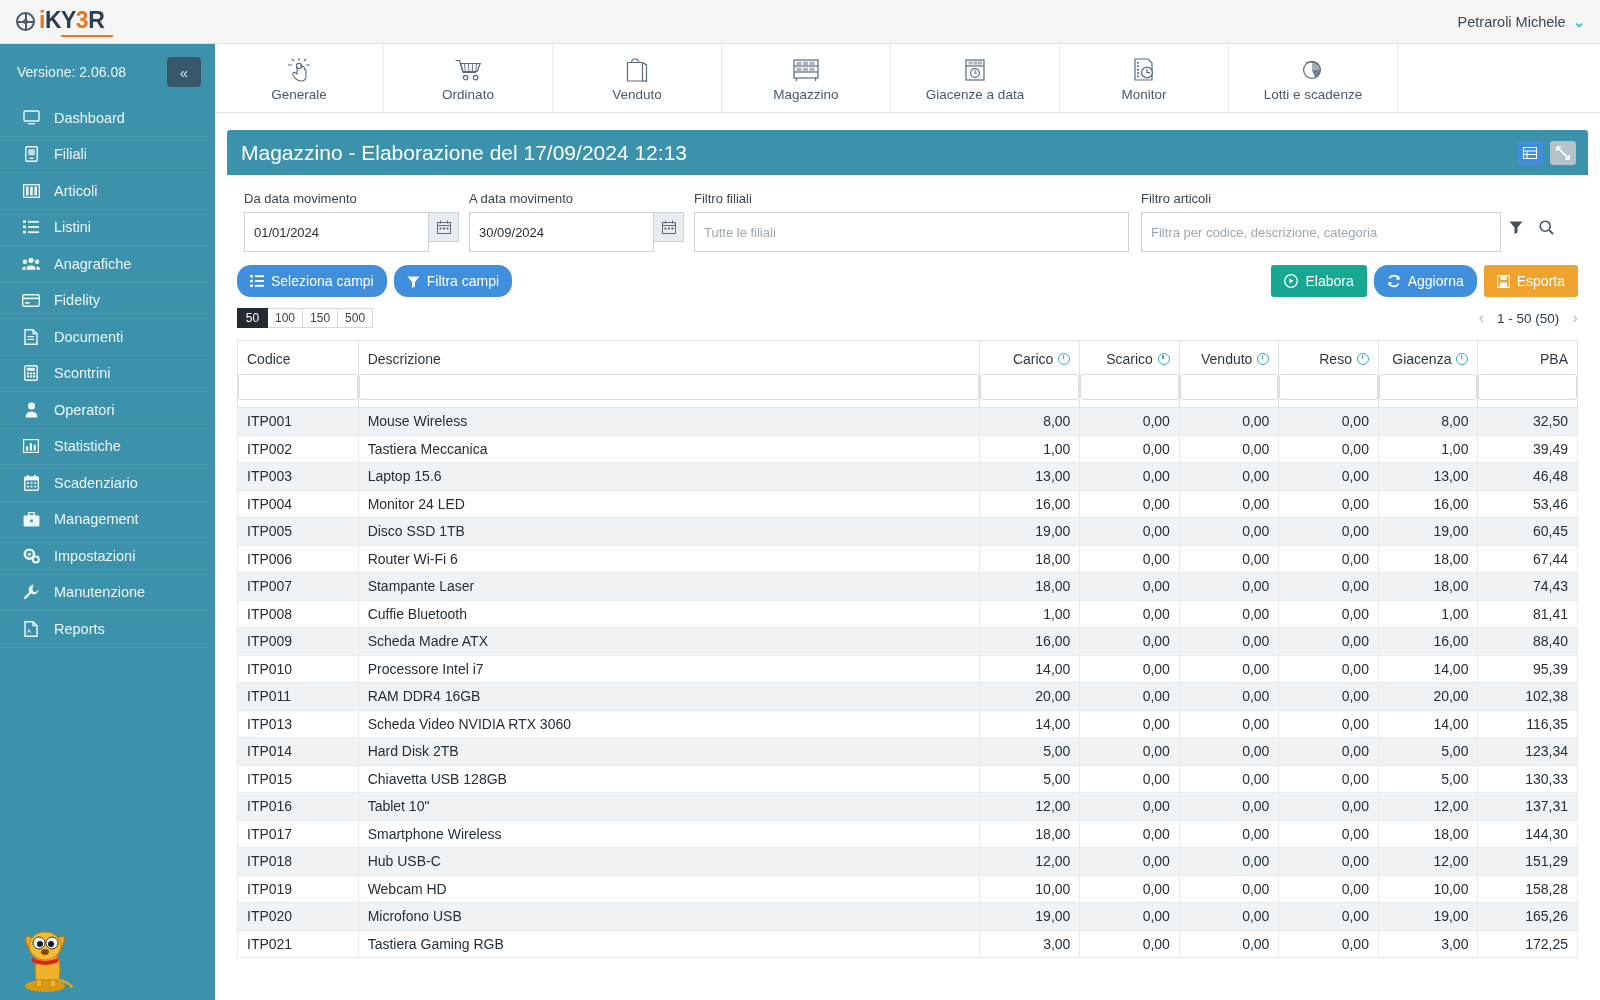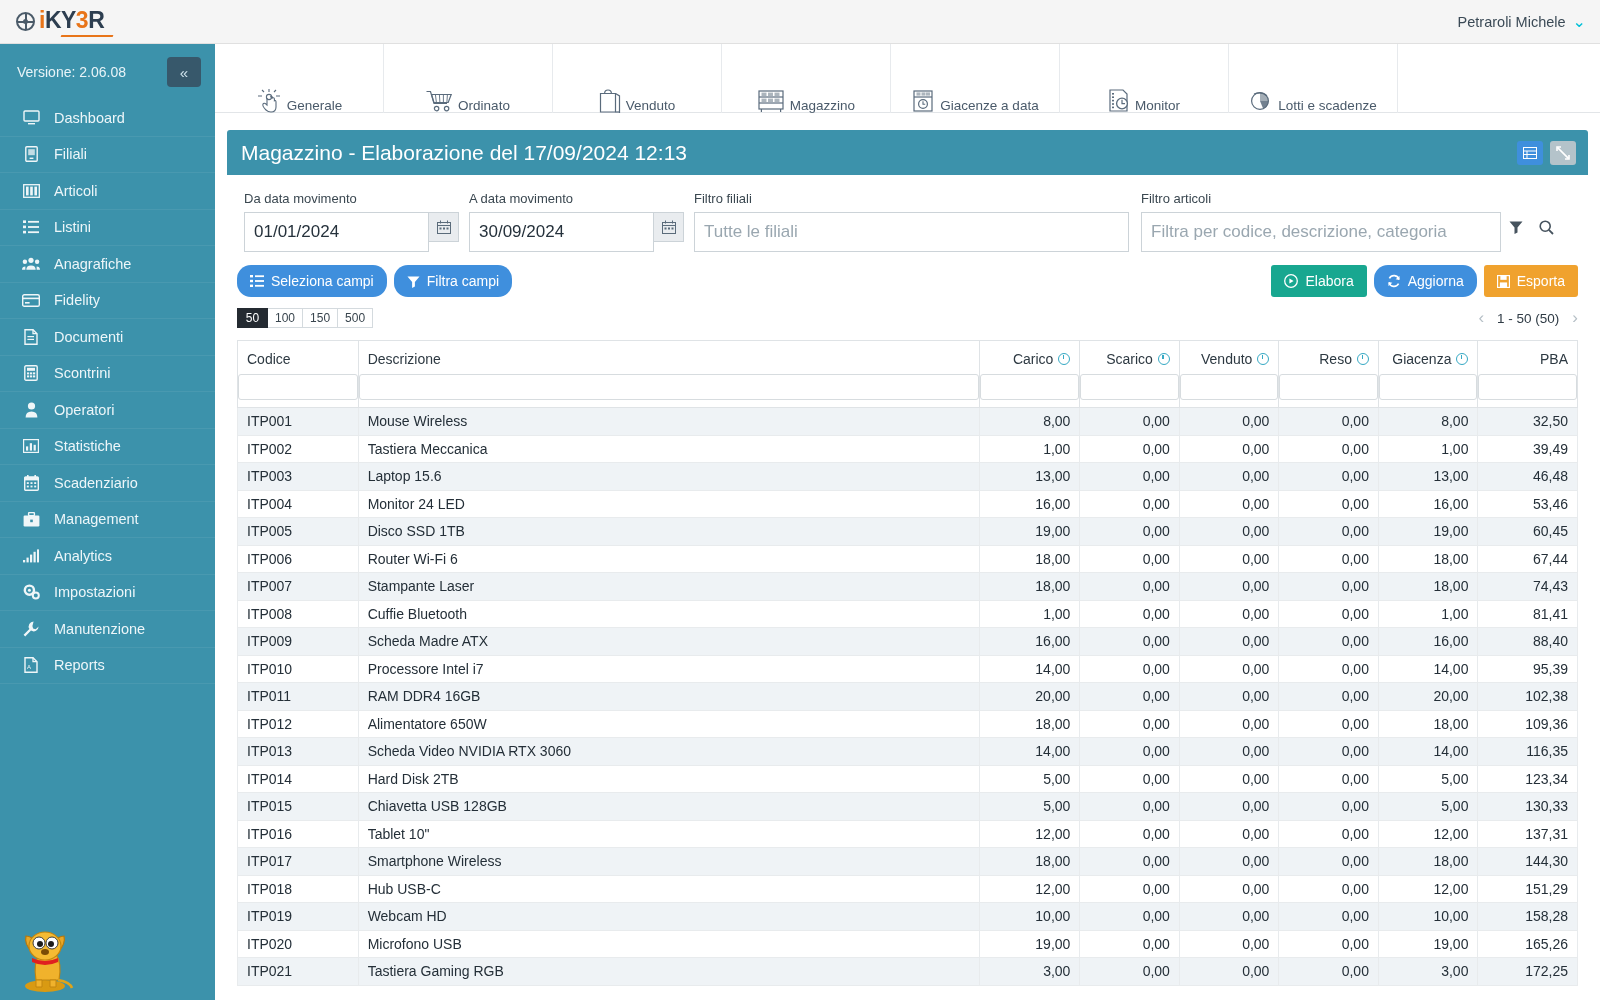--- a/index.html
+++ b/index.html
@@ -76,21 +76,21 @@
   #mascot { position:absolute; left: 14px; bottom: 6px; width: 62px; height: 72px; }
 
   
   #tabs {
     position:absolute; top: 44px; left: 215px; width: 1385px; height: 69px;
     background: #ffffff; border-bottom: 1px solid #e2e5e8;
     display:flex;
   }
   .tab {
     width: 169px; height: 69px; border-right: 1px solid #e7eaed;
-    display:flex; flex-direction:row; align-items:flex-end; justify-content:center;
+    display:flex; flex-direction:column; align-items:center; justify-content:center;
     gap: 5px; cursor:pointer;
   }
   .tab-ico { height: 27px; display:flex; align-items:flex-end; color:#5a6b7c; }
   .tab-label { font-size: 13.5px; color: #4a5a6a; }
   .tab-filler { flex: 1; }
 
   
   #panel {
     position:absolute; top: 113px; left: 215px; width: 1385px; height: 887px;
     background: #ffffff; padding: 17px 12px 0 12px;
@@ -111,21 +111,21 @@
 
   
   #filters {
     display:flex; align-items:flex-end; gap: 0; padding: 16px 10px 0 10px; justify-content: center;
   }
   .fgroup { display:flex; flex-direction:column; }
   .flabel { font-size: 13px; color:#3a4750; margin-bottom: 6px; }
   .input-wrap { display:flex; }
   .txtinput {
     height: 40px; border: 1px solid #ccd3d8; background:#fff;
-    font-size: 17px; color:#26323c; padding: 16px 9px; outline:none;
+    font-size: 13px; color:#26323c; padding: 16px 9px; outline:none;
     font-family:"Liberation Sans", sans-serif;
   }
   .txtinput::placeholder { color:#9aa7b0; }
   .addon {
     width: 30px; height: 30px; background:#e9ecef; border:1px solid #ccd3d8;
     border-left: none; display:flex; align-items:center; justify-content:center;
     color:#5a6b7a; cursor:pointer;
   }
   .plain-ico {
     width: 30px; height: 30px; display:flex; align-items:center; justify-content:center;
@@ -355,32 +355,20 @@
       </div>
       <div class="nav-item">
         <span class="nav-ico">
           <svg width="17" height="15" viewBox="0 0 17 15">
             <rect x="5.6" y="0.6" width="5.8" height="3" rx="0.8" fill="none" stroke="currentColor" stroke-width="1.4"></rect>
             <rect x="0.6" y="3.6" width="15.8" height="10.8" rx="1.2" fill="currentColor"></rect>
             <rect x="7.2" y="7.6" width="2.6" height="2.6" fill="#3c92ab"></rect>
           </svg>
         </span>
         <span>Management</span>
-      </div>
-      <div class="nav-item">
-        <span class="nav-ico">
-          <svg width="16" height="14" viewBox="0 0 16 14">
-            <rect x="0" y="11" width="2.2" height="2.4" fill="currentColor"></rect>
-            <rect x="3.5" y="8.6" width="2.2" height="4.8" fill="currentColor"></rect>
-            <rect x="7" y="5.6" width="2.2" height="7.8" fill="currentColor"></rect>
-            <rect x="10.5" y="2.8" width="2.2" height="10.6" fill="currentColor"></rect>
-            <rect x="14" y="0.4" width="2" height="13" fill="currentColor"></rect>
-          </svg>
-        </span>
-        <span>Analytics</span>
       </div>
       <div class="nav-item">
         <span class="nav-ico">
           <svg width="17" height="16" viewBox="0 0 17 16">
             <circle cx="6.4" cy="6.2" r="4.6" fill="none" stroke="currentColor" stroke-width="2.4"></circle>
             <circle cx="6.4" cy="6.2" r="1.5" fill="currentColor"></circle>
             <circle cx="12.8" cy="11.6" r="3" fill="none" stroke="currentColor" stroke-width="2"></circle>
           </svg>
         </span>
         <span>Impostazioni</span>
@@ -843,30 +831,20 @@
             <td>ITP011</td>
             <td>RAM DDR4 16GB</td>
             <td class="num">20,00</td>
             <td class="num">0,00</td>
             <td class="num">0,00</td>
             <td class="num">0,00</td>
             <td class="num">20,00</td>
             <td class="num">102,38</td>
           </tr>
           <tr>
-            <td>ITP012</td>
-            <td>Alimentatore 650W</td>
-            <td class="num">18,00</td>
-            <td class="num">0,00</td>
-            <td class="num">0,00</td>
-            <td class="num">0,00</td>
-            <td class="num">18,00</td>
-            <td class="num">109,36</td>
-          </tr>
-          <tr>
             <td>ITP013</td>
             <td>Scheda Video NVIDIA RTX 3060</td>
             <td class="num">14,00</td>
             <td class="num">0,00</td>
             <td class="num">0,00</td>
             <td class="num">0,00</td>
             <td class="num">14,00</td>
             <td class="num">116,35</td>
           </tr>
           <tr>

